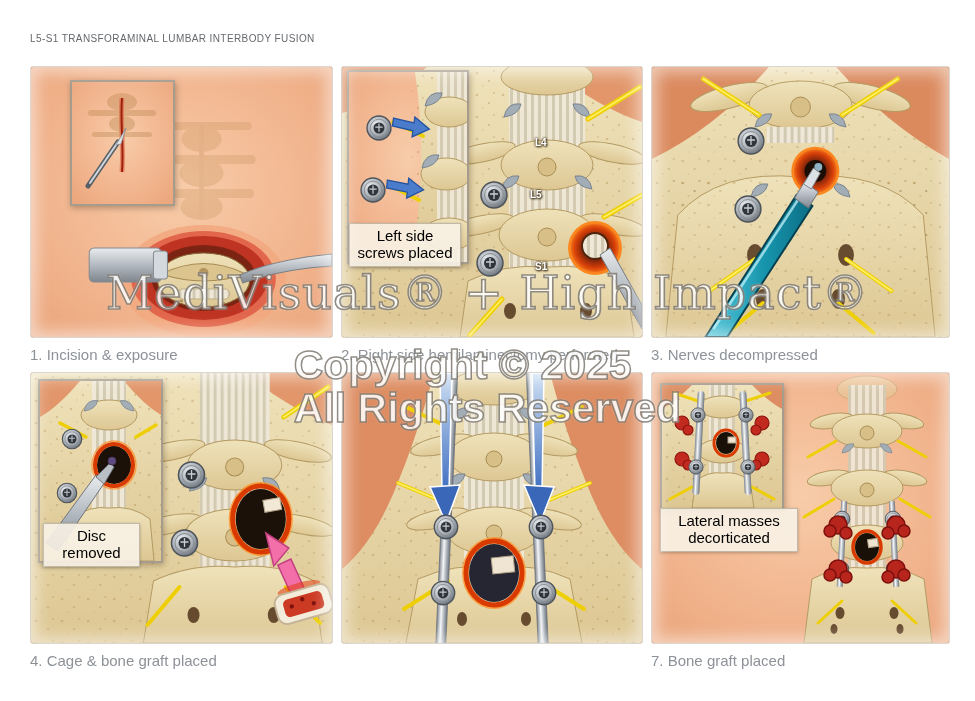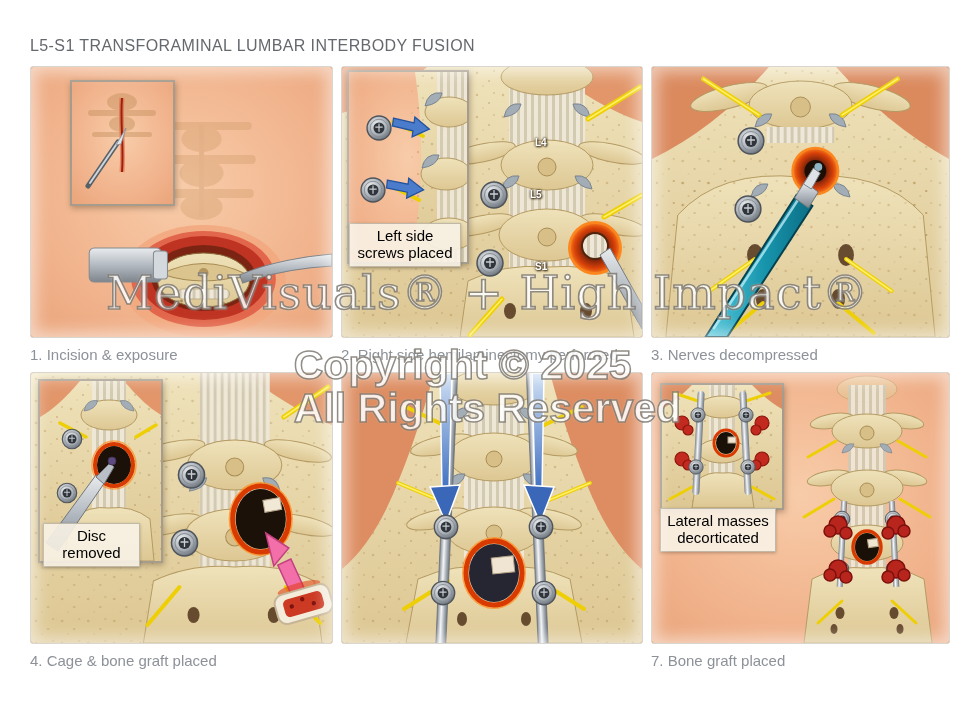--- a/index.html
+++ b/index.html
@@ -1,18 +1,18 @@
 <!DOCTYPE html>
 <html><head>
 <meta charset="utf-8">
 <style>
   html,body{margin:0;padding:0;background:#fff;}
   .page{position:relative;width:975px;height:701px;background:#fff;overflow:hidden;
         font-family:"Liberation Sans",sans-serif;}
-  .title{position:absolute;left:30px;top:26px;font-size:16px;font-weight:400;
+  .title{position:absolute;left:30px;top:26px;font-size:10px;font-weight:400;
          color:#65686d;letter-spacing:.4px;}
   .panel-fig{position:absolute;margin:0;}
   .panel{position:relative;border:1px solid #d9d5cf;border-radius:3px;overflow:hidden;background:#eeb58d;}
   .vig{position:absolute;left:0;top:0;right:0;bottom:0;pointer-events:none;border-radius:3px;
        box-shadow:inset 0 0 16px 5px rgba(255,255,255,.55);}
   .caption{margin-top:8px;font-size:15px;color:#8d9298;}
   .inset{position:absolute;border:2px solid #a59c8e;box-shadow:1px 2px 6px rgba(60,40,20,.35);
          overflow:hidden;background:#f0b58d;}
   .inset svg{width:100%;height:100%;display:block;}
   .olabel{position:absolute;background:rgba(248,242,230,.9);border:1px solid rgba(150,140,120,.55);
@@ -523,21 +523,21 @@
           <use href="#screwHead" transform="translate(34,82) scale(.55)"></use>
           <use href="#screwHead" transform="translate(84,30) scale(.55)"></use>
           <use href="#screwHead" transform="translate(86,82) scale(.55)"></use>
           <g>
             <ellipse cx="64" cy="58" rx="12" ry="13" fill="none" stroke="#d93a00" stroke-width="3"></ellipse>
             <ellipse cx="64" cy="58" rx="10" ry="11" fill="#191008"></ellipse>
             <rect x="66" y="52" width="8" height="6" fill="#efe5d2" stroke="#b3a286"></rect>
           </g>
         </svg>
       </div>
-      <div class="olabel" style="left:8px;top:135px;width:116px">Lateral masses decorticated</div>
+      <div class="olabel" style="left:8px;top:135px;width:138px">Lateral masses decorticated</div>
       <i class="vig"></i>
     </div>
     <figcaption class="caption">7. Bone graft placed</figcaption>
   </figure>
 
   <div class="wm wm-brand">MediVisuals® + High Impact®</div>
   <div class="wm wm-copy">
     <div>Copyright © 2025</div>
     <div>All Rights Reserved</div>
   </div>

